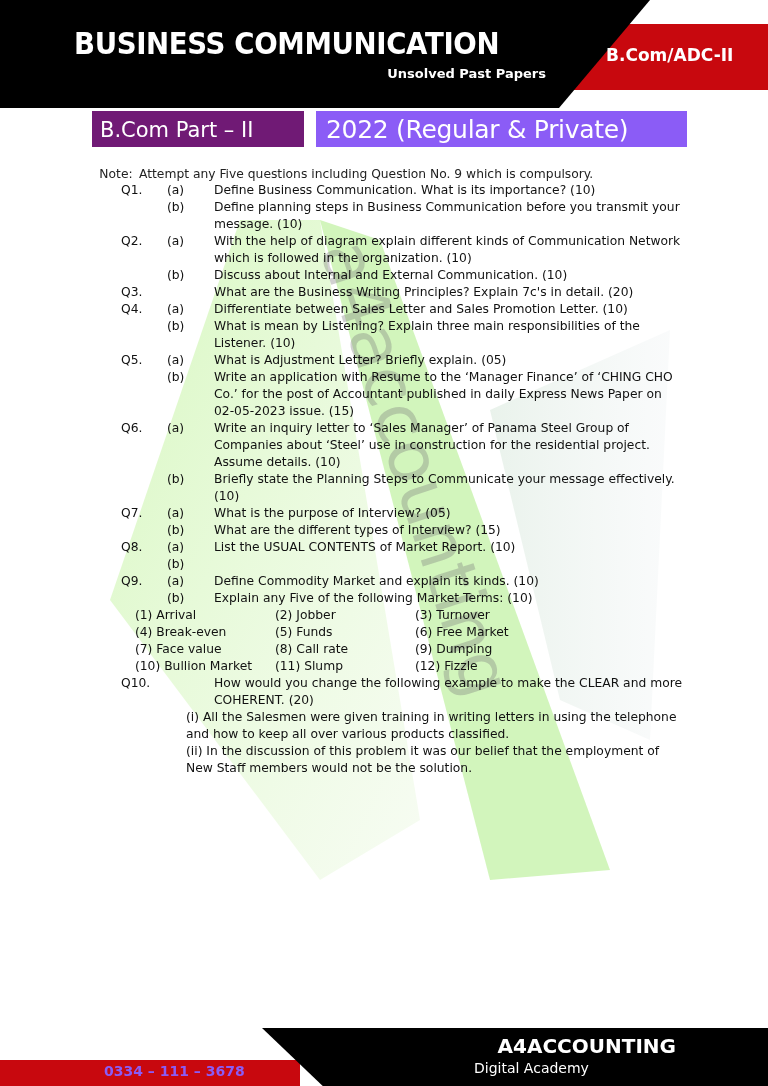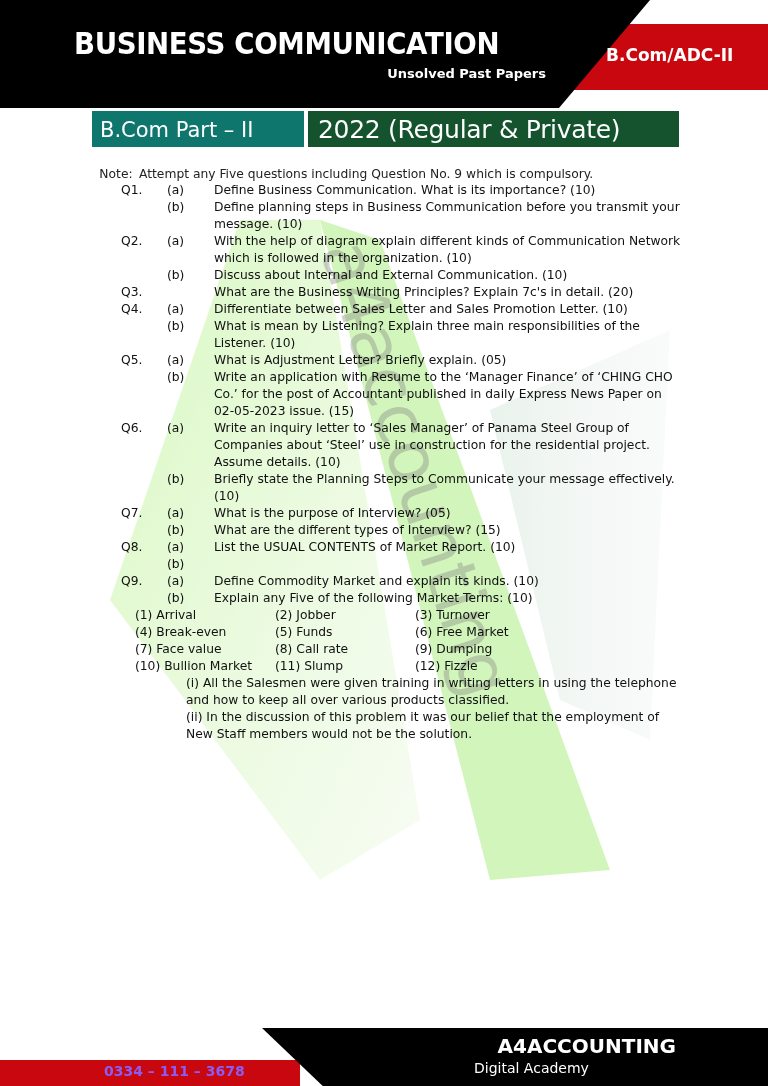--- a/index.html
+++ b/index.html
@@ -28,26 +28,26 @@
     position: absolute; left: 342px; top: 66px; width: 204px; text-align: right;
     font-weight: bold; font-size: 13px; color: #fff; white-space: nowrap;
   }
   .hdr-badge {
     position: absolute; left: 606px; top: 45px; width: 160px;
     font-weight: bold; font-size: 17px; color: #fff; white-space: nowrap;
   }
 
   .part-bar {
     position: absolute; left: 92px; top: 111px; width: 212px; height: 36px;
-    background: #0f766e; color: #fff;
+    background: #701a75; color: #fff;
     font-size: 21px; padding-left: 8px; line-height: 38px; white-space: nowrap;
   }
   .year-bar {
-    position: absolute; left: 308px; top: 111px; width: 371px; height: 36px;
-    background: #14532d; color: #fff;
+    position: absolute; left: 316px; top: 111px; width: 371px; height: 36px;
+    background: #8b5cf6; color: #fff;
     font-size: 25px; padding-left: 10px; line-height: 38px; white-space: nowrap;
     letter-spacing: -0.3px;
   }
 
   
   .wm { position: absolute; left: 90px; top: 180px; width: 600px; height: 720px; z-index: 0; pointer-events: none; }
 
   
   .content { position: absolute; left: 93px; top: 166px; width: 590px; z-index: 2; }
   .note { font-size: 12.3px; color: #222; line-height: 16px; display: flex; text-align: center; }
@@ -210,20 +210,25 @@
     <span>(5) Funds</span>
     <span>(6) Free Market</span>
     <span>(7) Face value</span>
     <span>(8) Call rate</span>
     <span>(9) Dumping</span>
     <span>(10) Bullion Market</span>
     <span>(11) Slump</span>
     <span>(12) Fizzle</span>
   </div>
 
+  <div class="row">
+    <span class="q">Q10.</span>
+    <span class="p"></span>
+    <span class="t">How would you change the following example to make the CLEAR and more COHERENT. (20)</span>
+  </div>
   <div class="extra">(i) All the Salesmen were given training in writing letters in using the telephone and how to keep all over various products classified.</div>
   <div class="extra">(ii) In the discussion of this problem it was our belief that the employment of New Staff members would not be the solution.</div>
 </div>
 
 <div class="ftr-red"></div>
 <div class="ftr-black"></div>
 <div class="ftr-phone">0334 – 111 – 3678</div>
 <div class="ftr-brand">A4ACCOUNTING</div>
 <div class="ftr-tag">Digital Academy</div>
 

